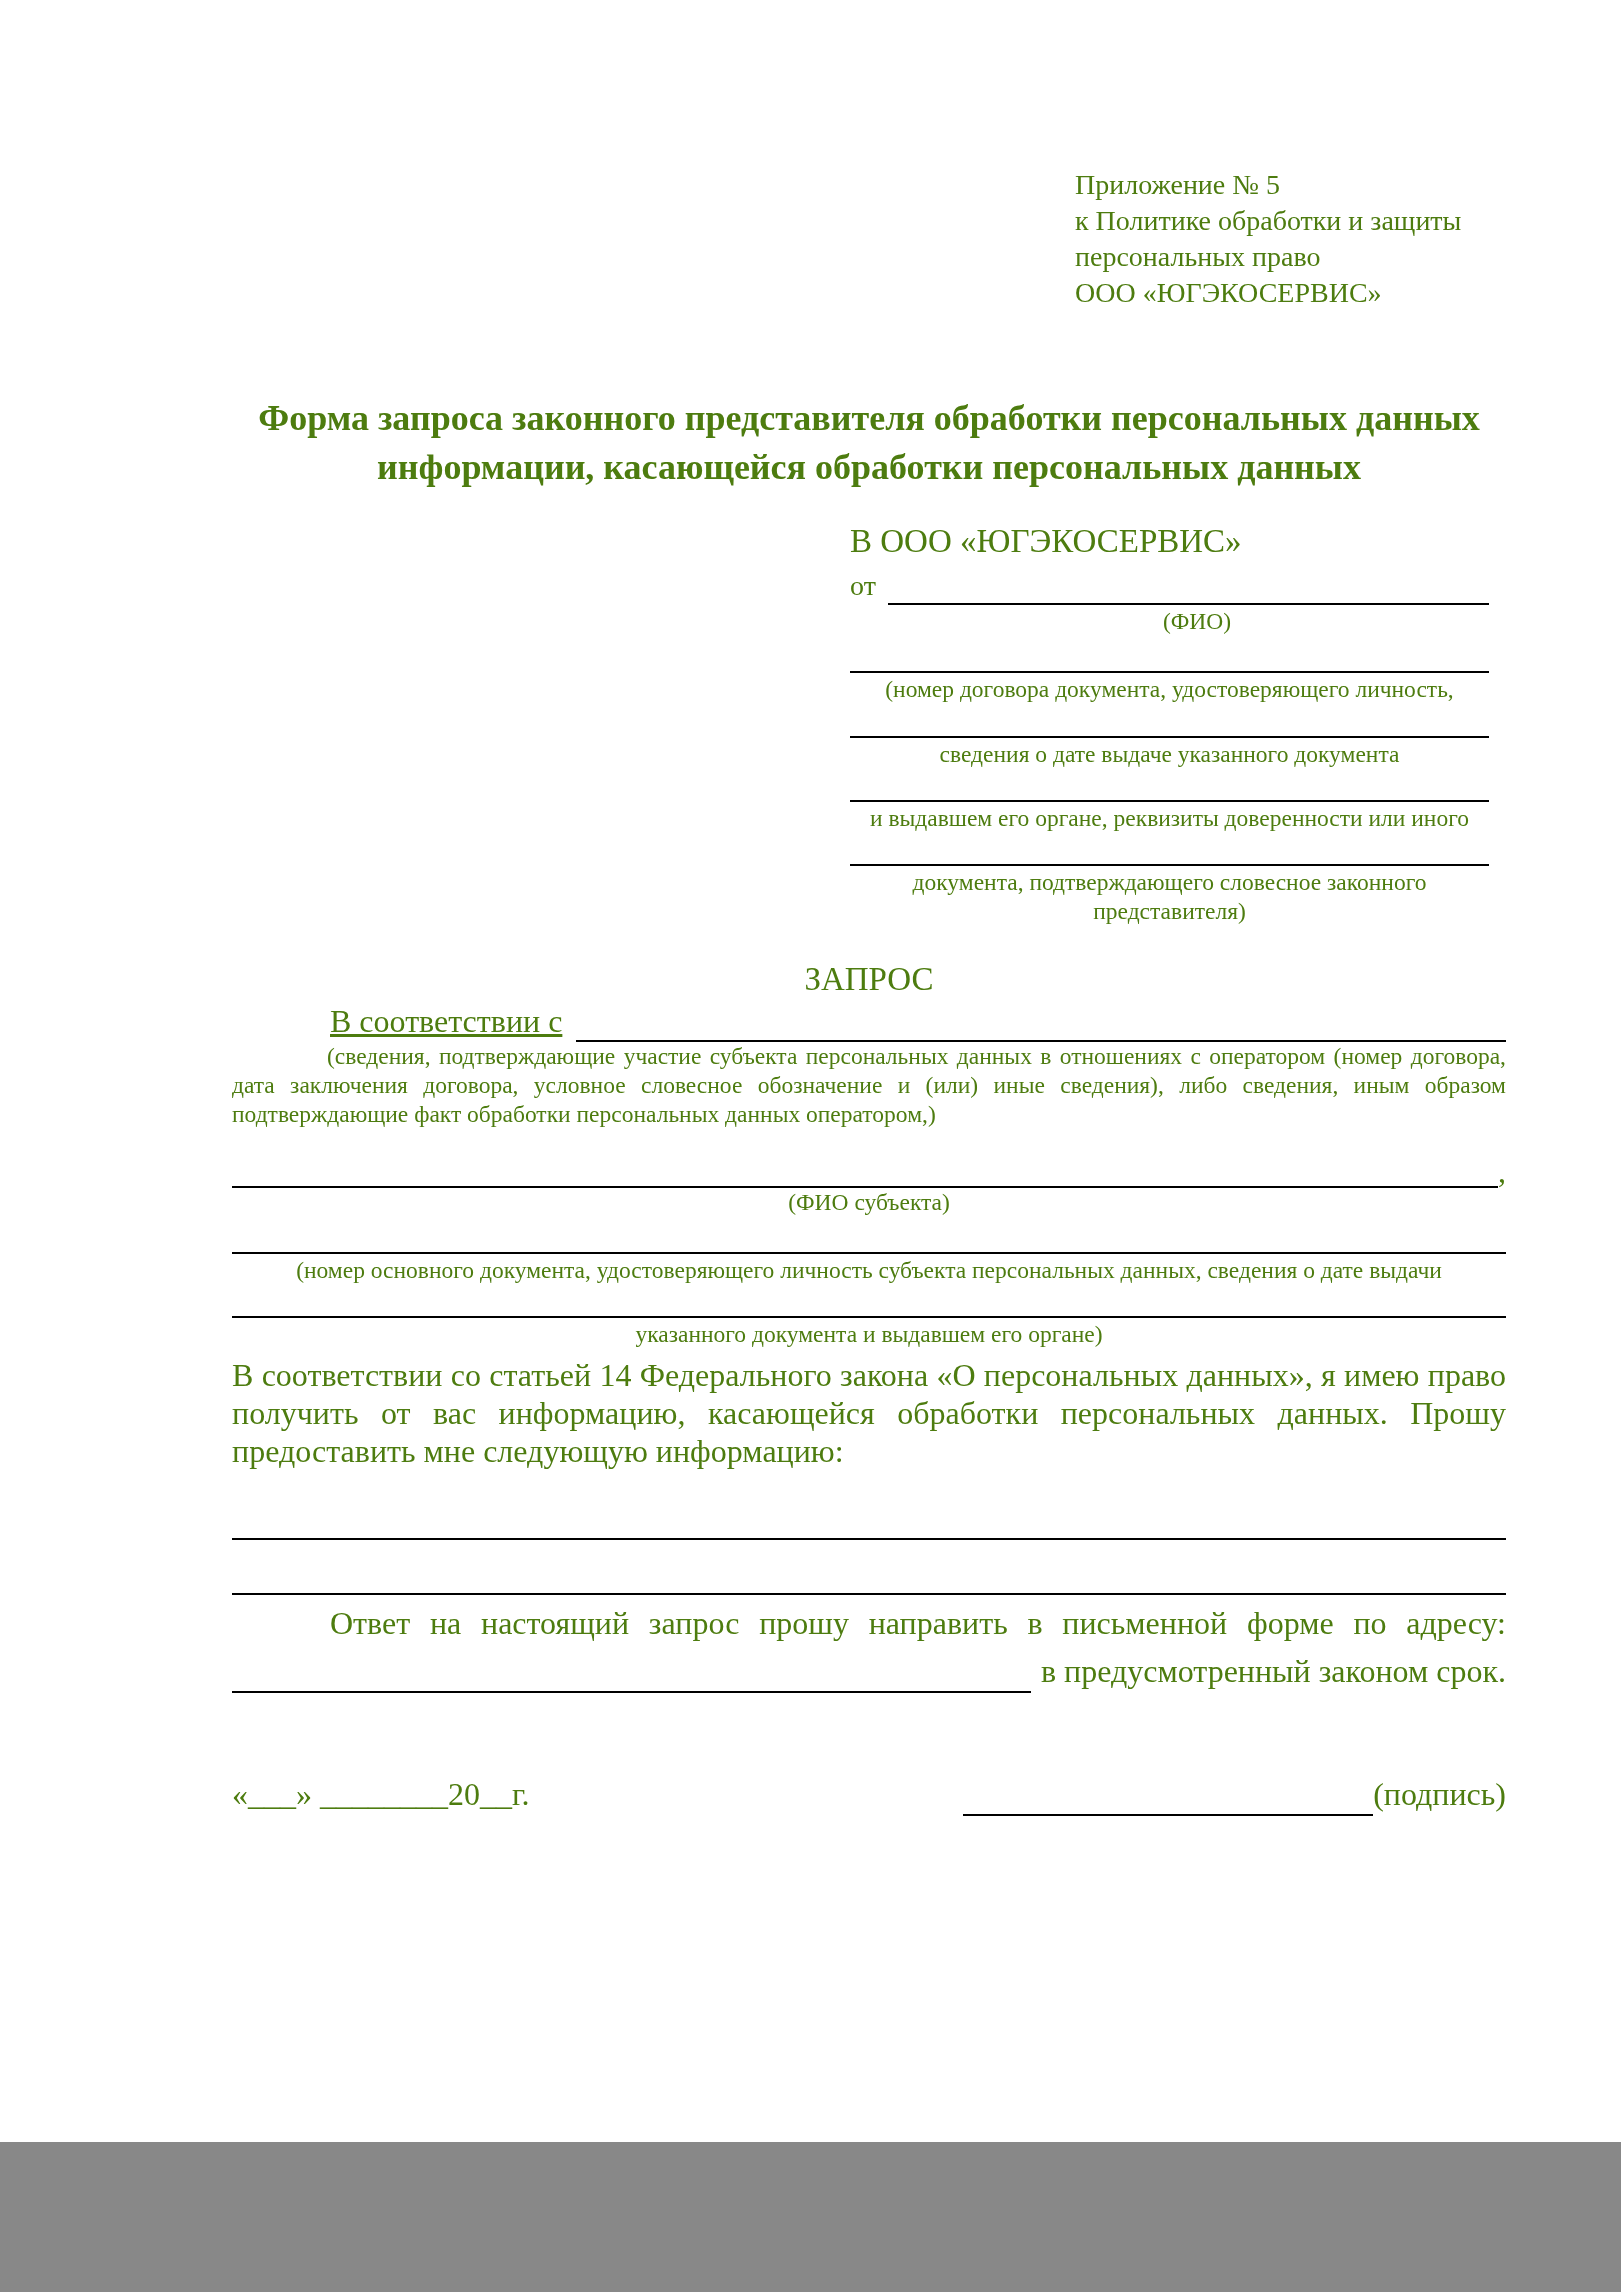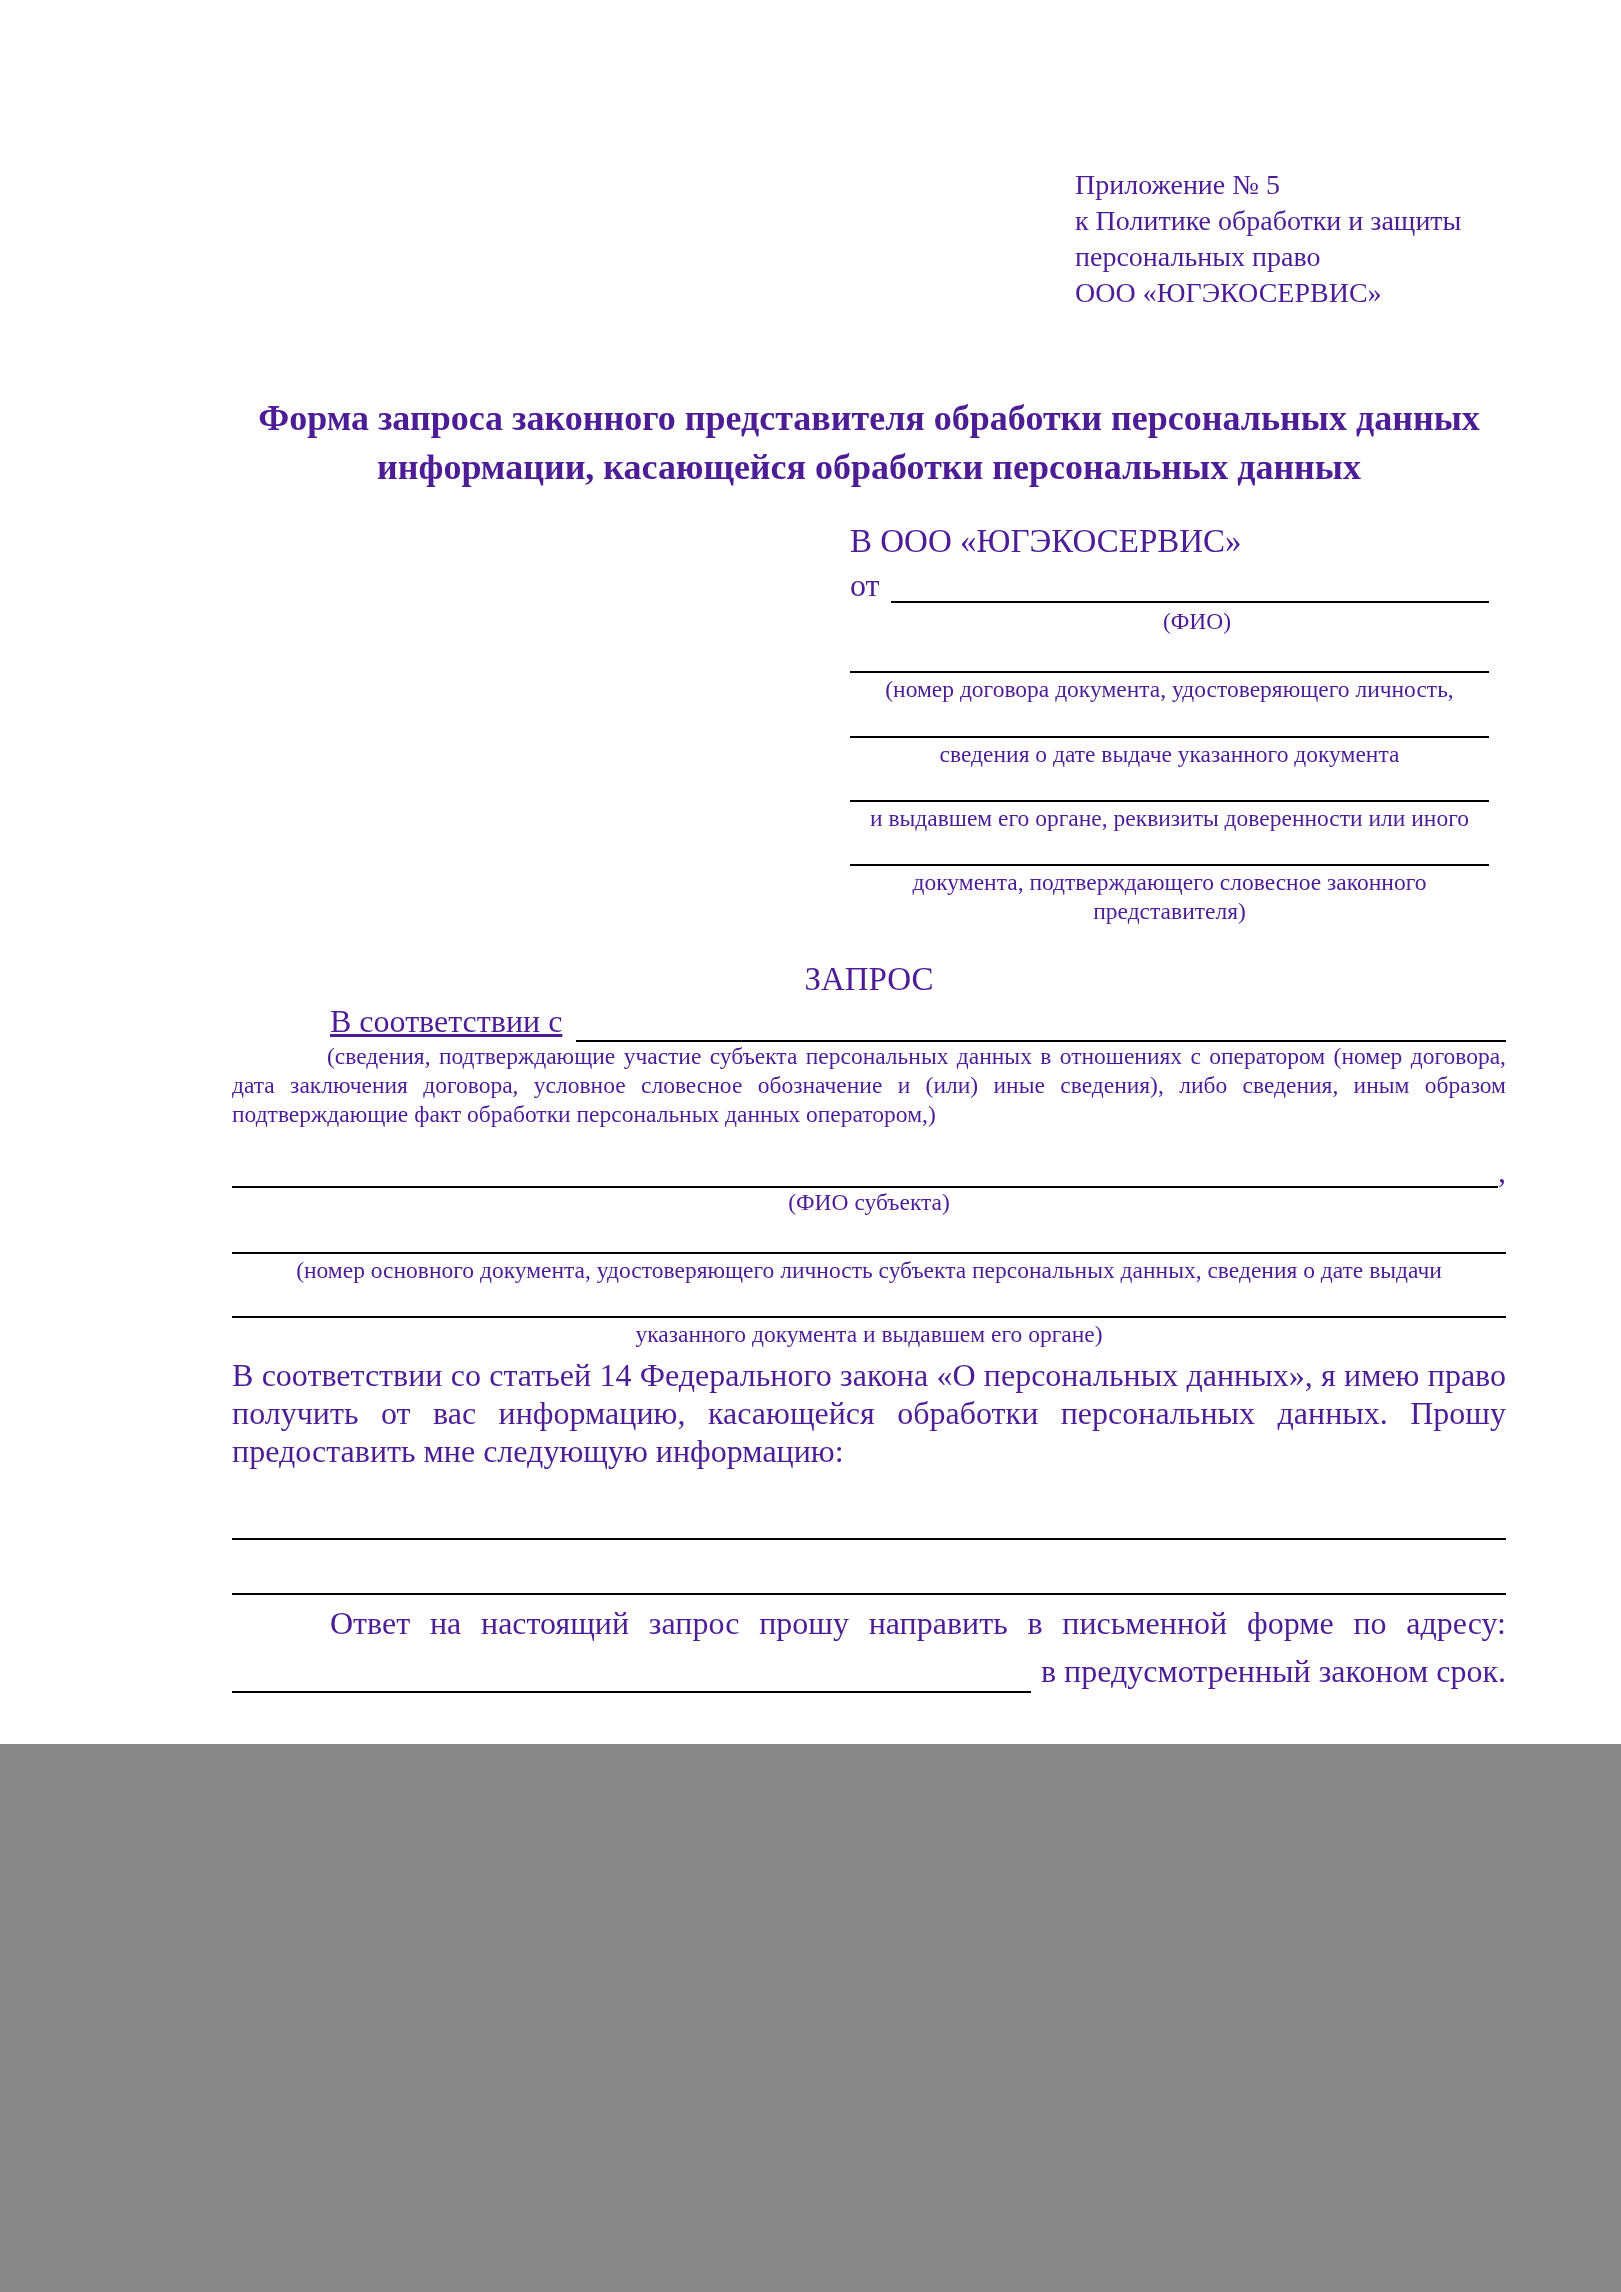--- a/index.html
+++ b/index.html
@@ -1,22 +1,22 @@
 <!DOCTYPE html>
 <html><head>
 <meta charset="utf-8">
 <style>
   html, body { margin: 0; padding: 0; background: #888; }
   .page {
     position: relative;
     width: 1621px;
-    height: 1744px;
+    height: 2142px;
     margin: 0 auto;
     background: #ffffff;
-    color: #4c1d95;
+    color: #4d7c0f;
     font-family: "Liberation Serif", "DejaVu Serif", serif;
     box-sizing: border-box;
     padding: 0 115px 0 232px;
     overflow: hidden;
   }
   .content { width: 1274px; }
 
   
   .header-block {
     margin-top: 167px;
@@ -37,22 +37,22 @@
 
   
   .addressee {
     margin-top: 27.4px;
     margin-left: 618px;
     width: 639px;
   }
   .addr-org { font-size: 33px; line-height: 45px; }
   .from-row {
     display: flex;
-    align-items: flex-start;
-    font-size: 32px;
+    align-items: center;
+    font-size: 28px;
     line-height: 43px;
   }
   .from-row .fill {
     flex: 1;
     margin-left: 11.8px;
     border-bottom: 2.9px solid #000;
     height: 37px;
   }
   .caption {
     font-size: 23.5px;

